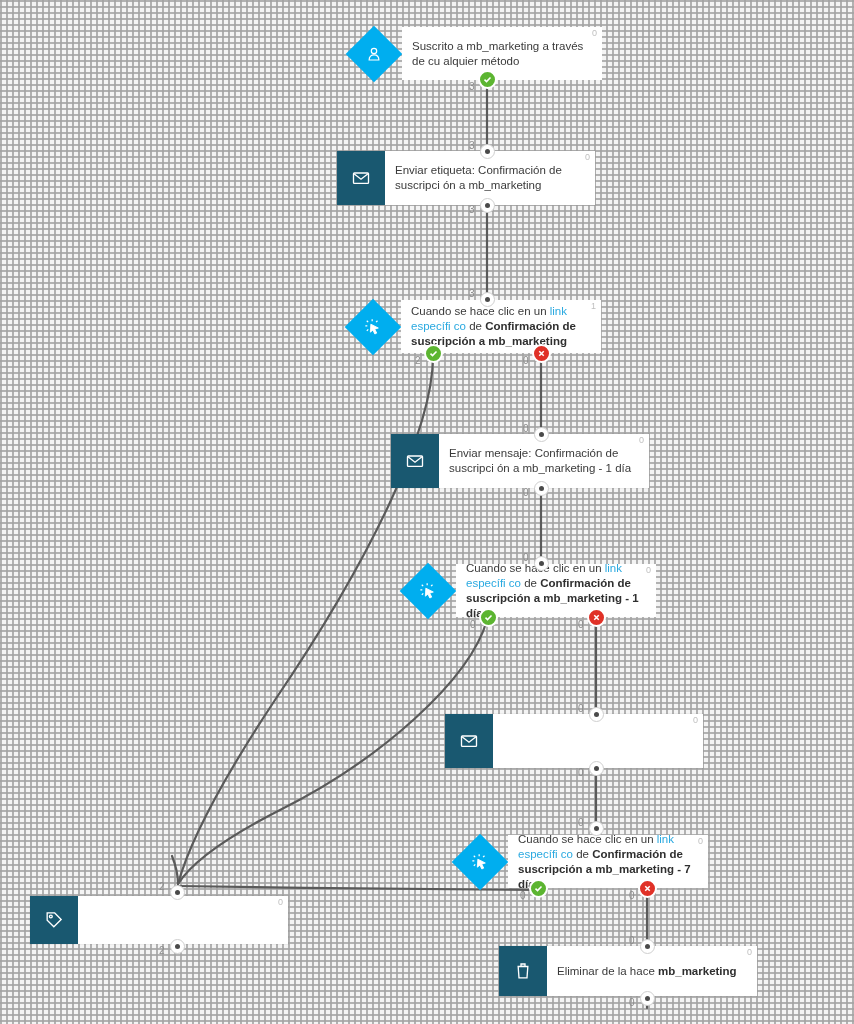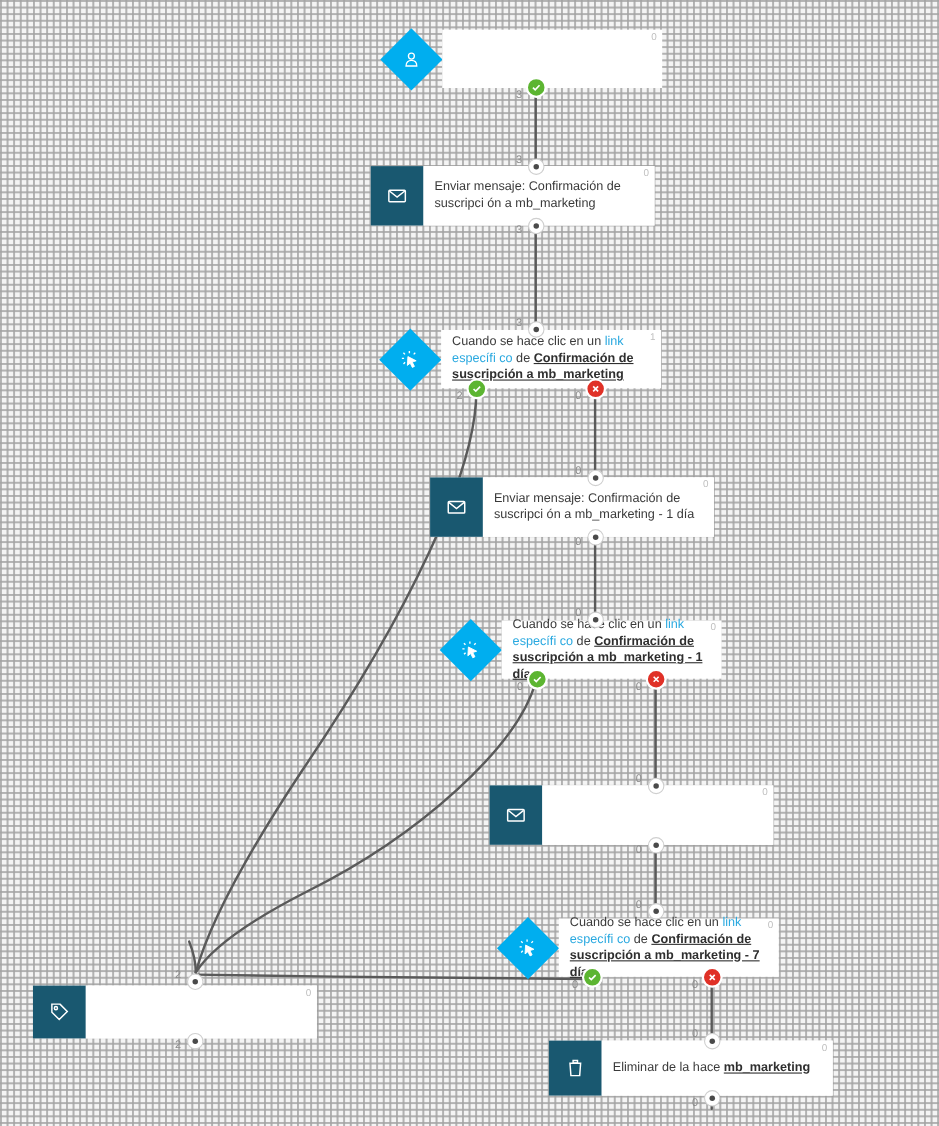--- a/index.html
+++ b/index.html
@@ -88,21 +88,21 @@
     align-items: center;
     padding: 6px 10px 6px 10px;
     box-sizing: border-box;
   }
   .node .label {
     font-size: 11.5px;
     line-height: 15px;
     color: #3a3a3a;
     word-break: break-word;
   }
-  .node .label b { font-weight: bold; color: #2f2f2f; text-decoration: underline; }
+  .node .label b { font-weight: bold; color: #2f2f2f; }
   .node .label .lnk { color: #2aa9e0; }
   .corner-count {
     position: absolute;
     top: 1px;
     right: 5px;
     font-size: 9px;
     color: #bfbfbf;
     line-height: 10px;
   }
   
@@ -189,34 +189,37 @@
     <div class="iconbox">
       <div class="diamond-shape"></div>
       <div class="diamond-glyph">
         <svg width="18" height="18" viewBox="0 0 24 24" fill="none" stroke="#ffffff" stroke-width="1.6">
           <circle cx="12" cy="8" r="3.6"></circle>
           <path d="M5.5 20 C5.5 15.4 8.4 13.2 12 13.2 C15.6 13.2 18.5 15.4 18.5 20 Z"></path>
         </svg>
       </div>
     </div>
     <div class="body">
+      <div class="label">
+        <span>Suscrito a mb_marketing a través de cu alquier método</span>
+      </div>
       <span class="corner-count">0</span>
     </div>
   </div>
 
   <div class="node square" style="left:337px; top:151px; width:258px; height:54px;">
     <div class="iconbox">
       <svg width="20" height="20" viewBox="0 0 24 24" fill="none" stroke="#ffffff" stroke-width="1.6">
         <rect x="3" y="6" width="18" height="12.5" rx="1"></rect>
         <path d="M3.6 6.8 L12 13.5 L20.4 6.8"></path>
       </svg>
     </div>
     <div class="body">
       <div class="label">
-        <span>Enviar mensaje: Confirmación de suscripci ón a mb_marketing</span>
+        <span>Enviar etiqueta: Confirmación de suscripci ón a mb_marketing</span>
       </div>
       <span class="corner-count">0</span>
     </div>
   </div>
 
   <div class="node diamond-node" style="left:345px; top:300px; width:256px; height:53px;">
     <div class="iconbox">
       <div class="diamond-shape"></div>
       <div class="diamond-glyph">
         <svg width="20" height="20" viewBox="0 0 24 24" fill="none" stroke="#ffffff" stroke-width="1.5">

